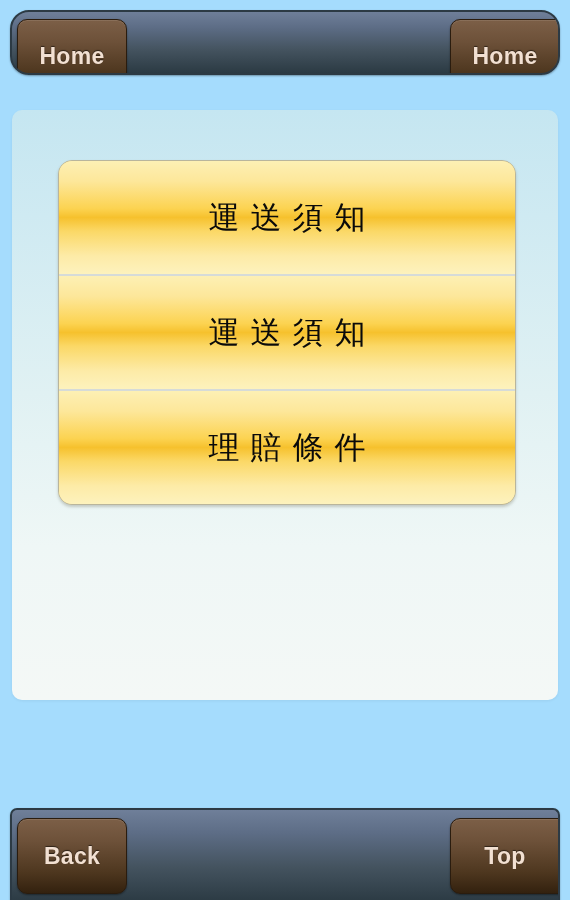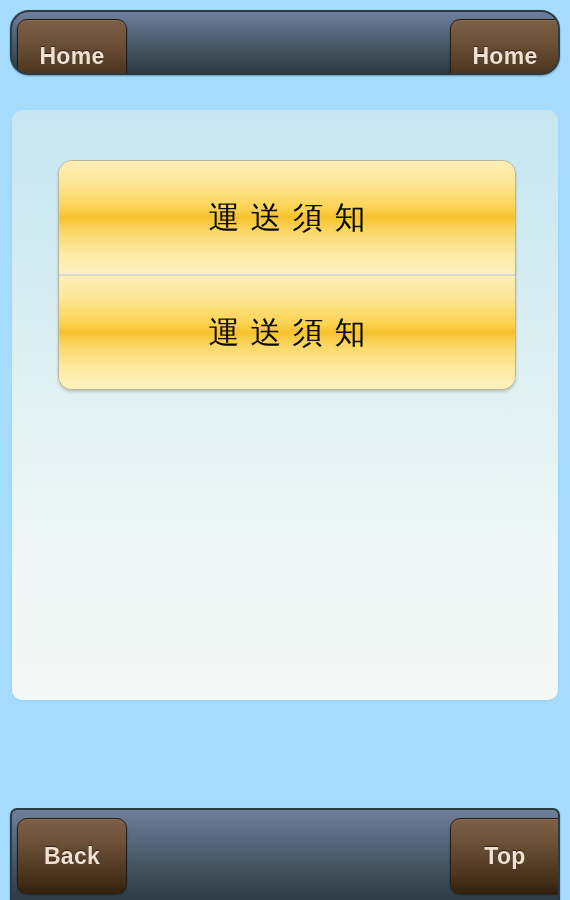--- a/index.html
+++ b/index.html
@@ -134,20 +134,23 @@
   <div class="menu-list">
 
     <div class="menu-item">
       <span class="menu-item-label">運送須知</span>
     </div>
 
     <div class="menu-item">
       <span class="menu-item-label">運送須知</span>
     </div>
 
+    <div class="menu-item">
+      <span class="menu-item-label">理賠條件</span>
+    </div>
 
   </div>
 </div>
 
 <div class="nav-bar bottom-bar">
   <div class="nav-btn right">
     <span>Top</span>
   </div>
   <div class="nav-btn left">
     <span>Back</span>

